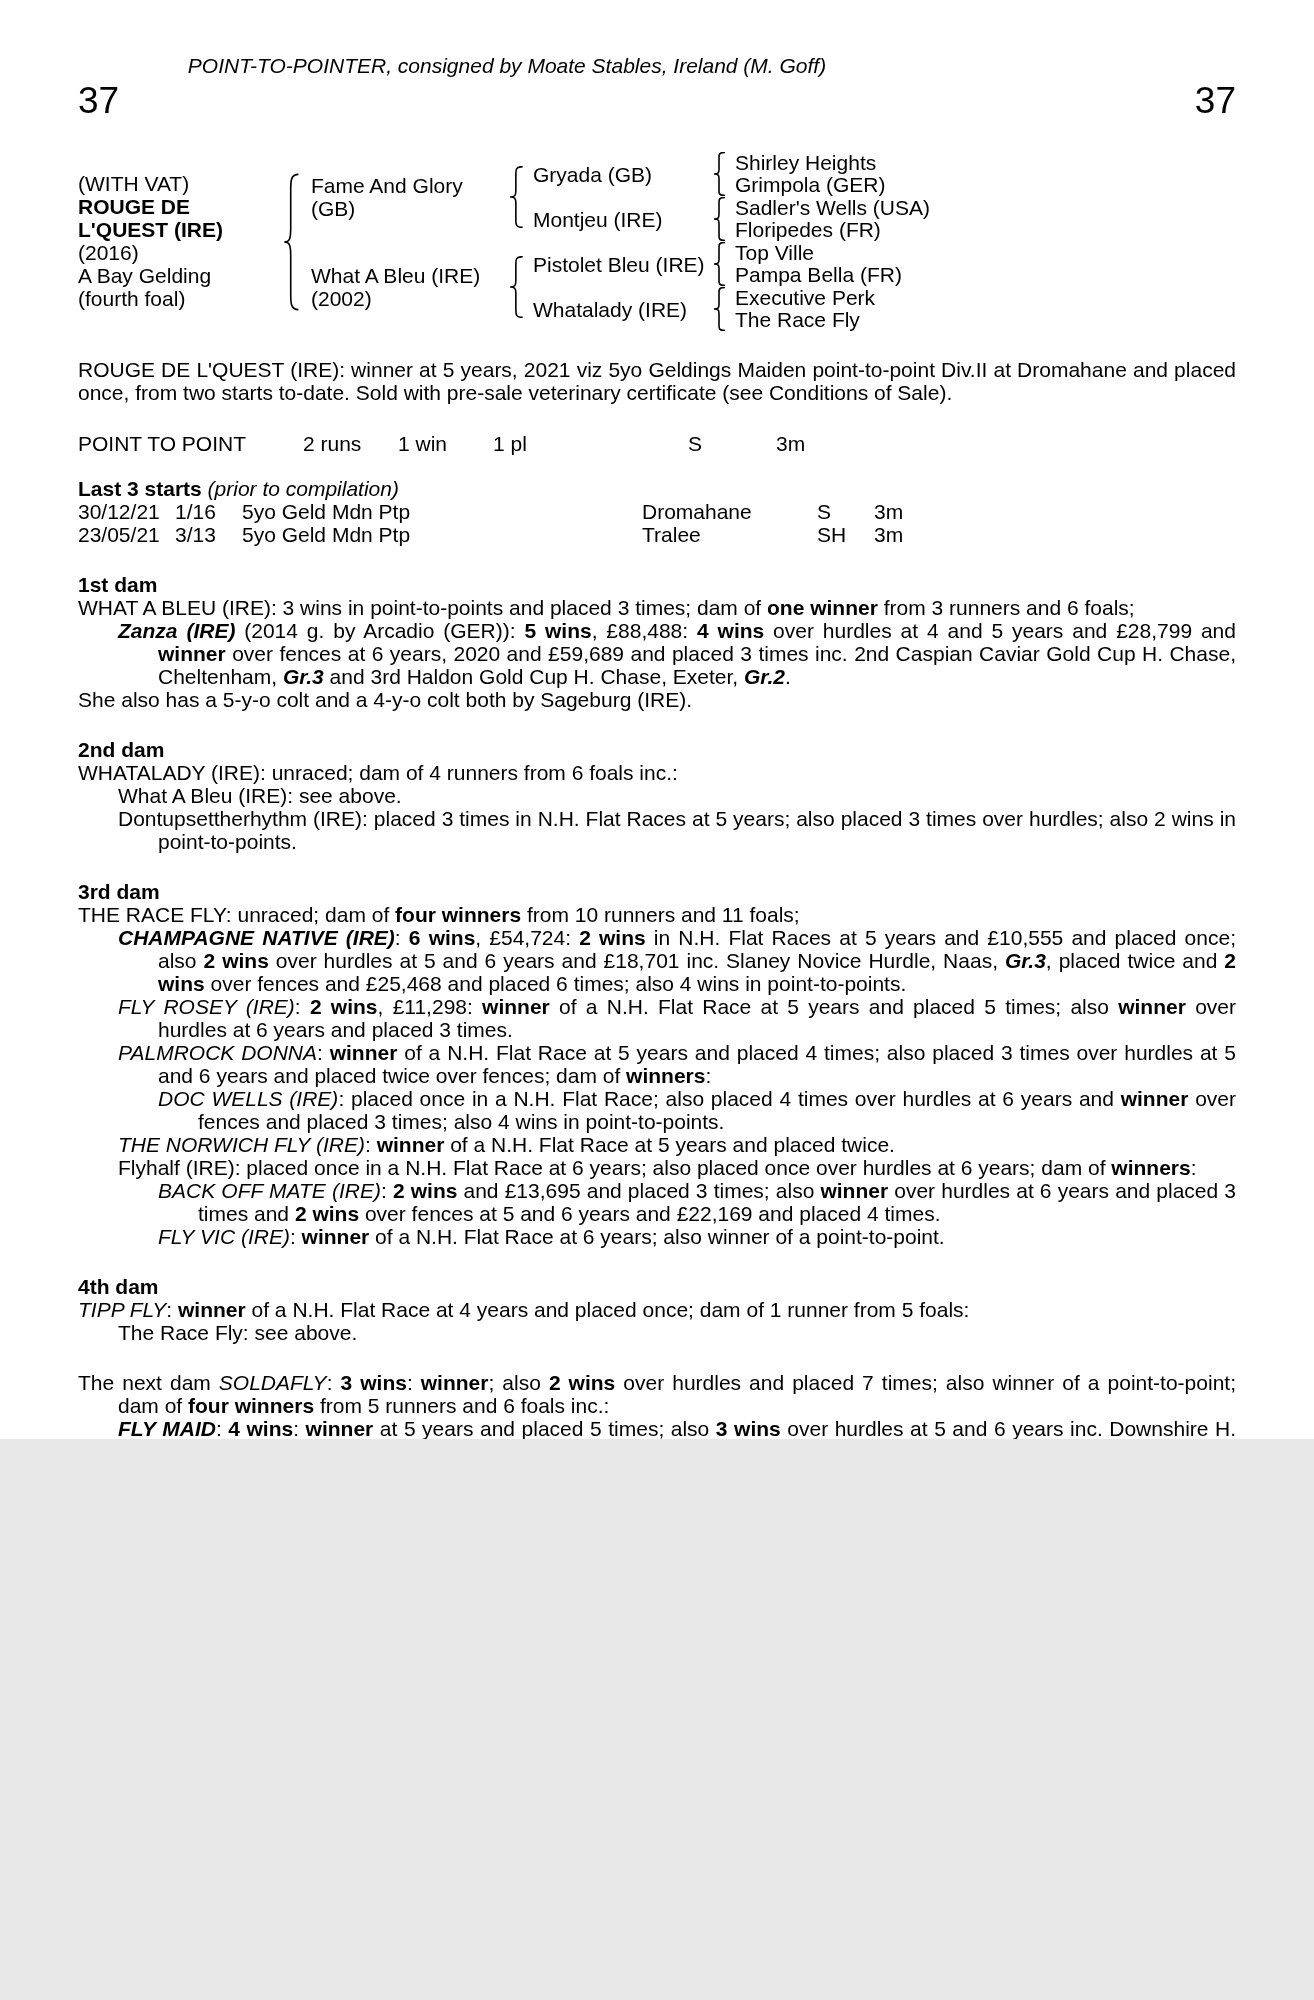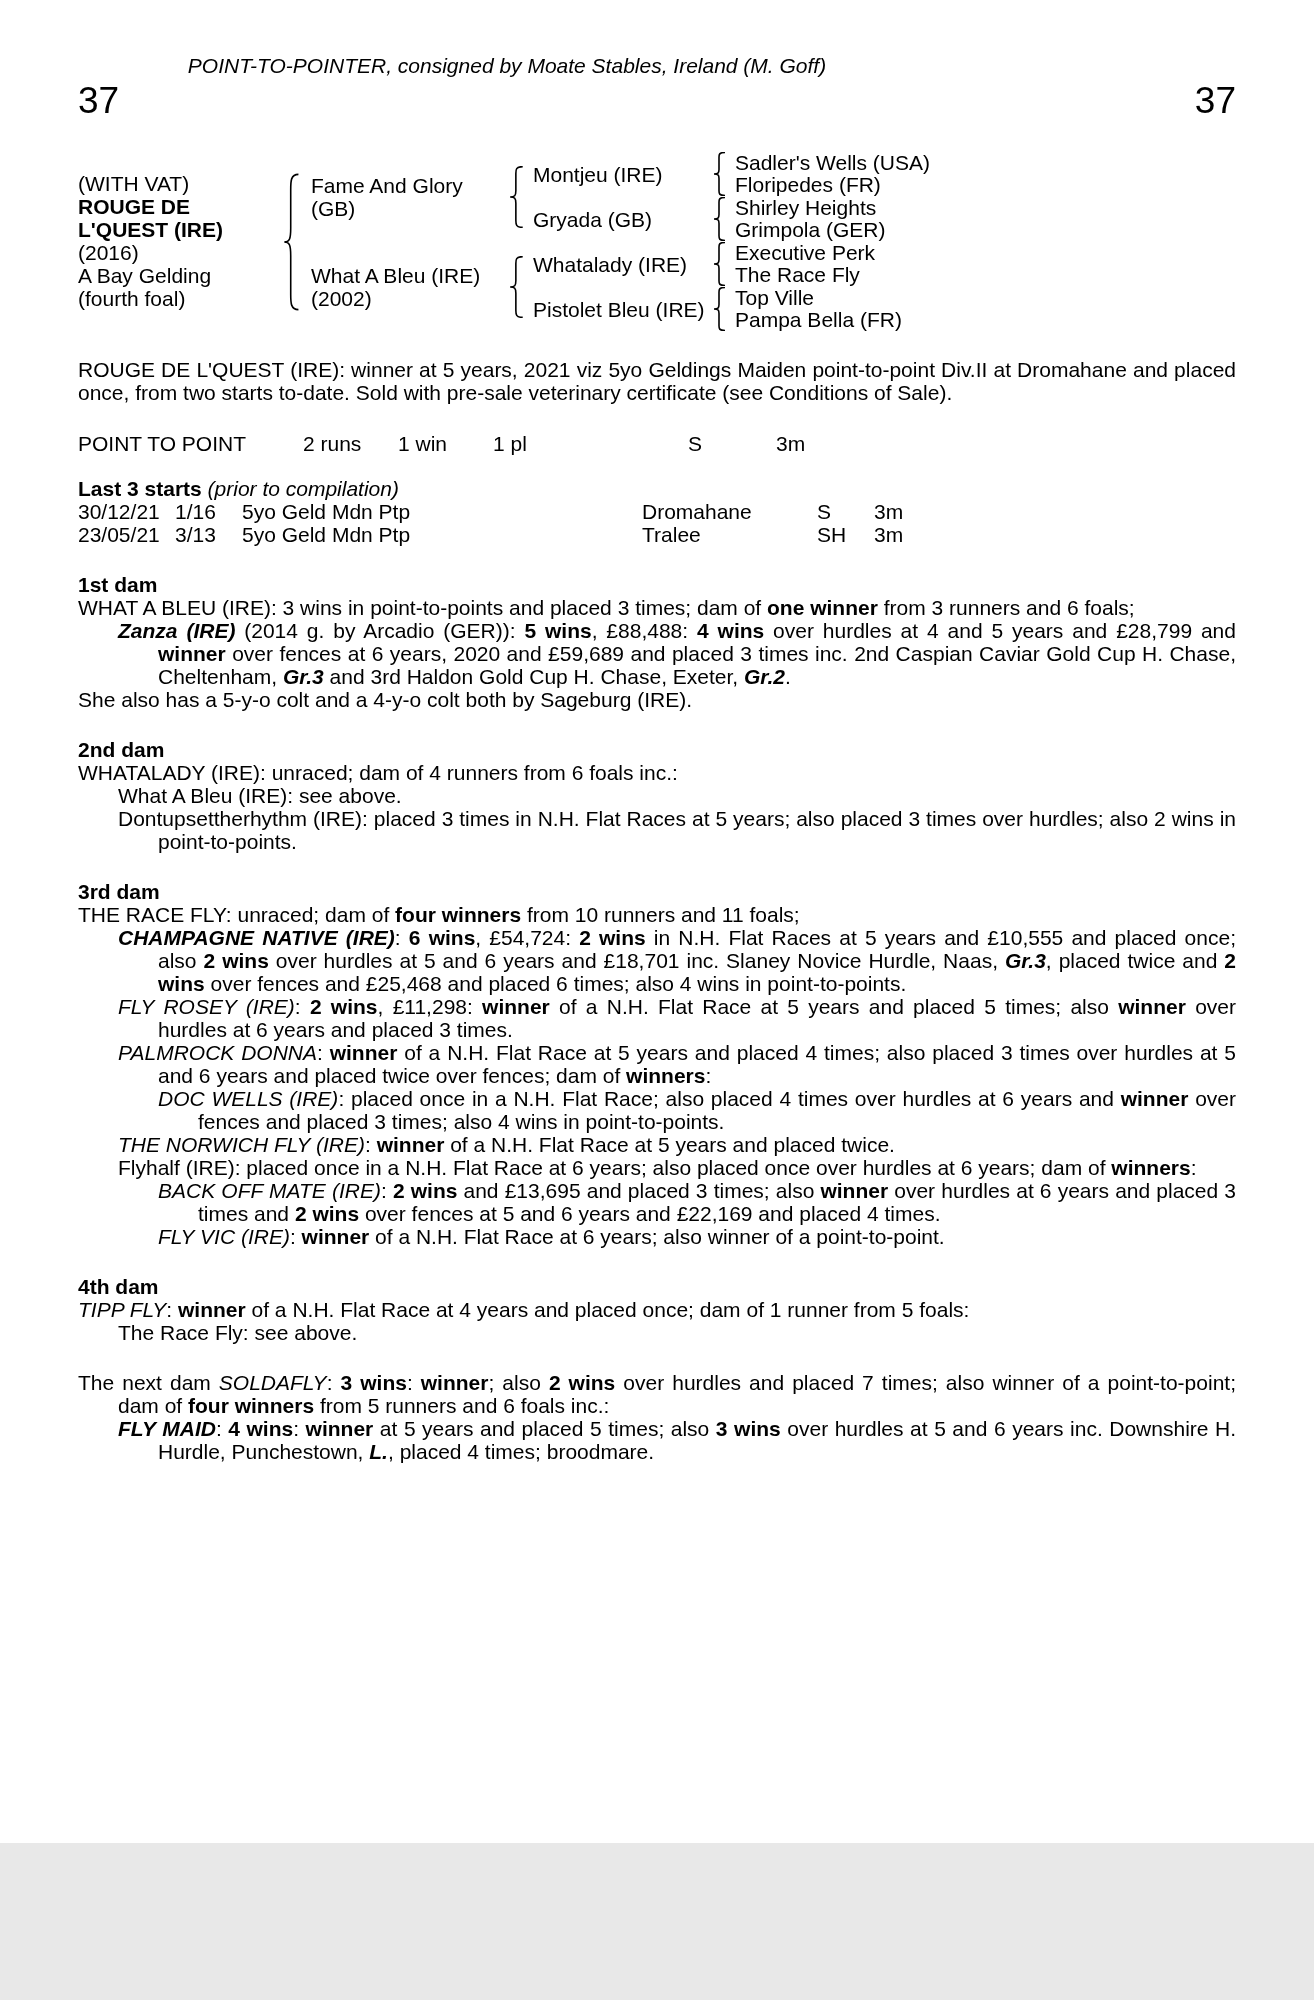--- a/index.html
+++ b/index.html
@@ -1,18 +1,18 @@
 <!DOCTYPE html>
 <html><head>
 <meta charset="utf-8">
 <style>
   * { box-sizing: border-box; }
   html, body { margin: 0; padding: 0; background: #e8e8e8; }
   .page {
-    width: 1314px; height: 1843px; margin: 0 auto;
+    width: 1314px; height: 1439px; margin: 0 auto;
     background: #ffffff; color: #000000;
     font-family: "Liberation Sans", "DejaVu Sans", sans-serif;
     font-size: 21px; line-height: 23px;
     padding: 54px 78px 16px 78px;
     overflow: hidden; position: relative;
   }
   .b { font-weight: bold; }
   .i { font-style: italic; }
 
   
@@ -79,69 +79,69 @@
 
     <div class="gen1col">
 
       <div class="gen1-row">
         <div class="gen1-name">Fame And Glory (GB)</div>
         <svg class="brace brace-med" viewBox="0 0 14 100" preserveAspectRatio="none">
             <path d="M 12 1 C 6 1 6 6 6 12 L 6 40 C 6 48 5 50 1 50 C 5 50 6 52 6 60 L 6 88 C 6 94 6 99 12 99" fill="none" stroke="#000" stroke-width="1.6" vector-effect="non-scaling-stroke"></path>
           </svg>
         <div class="gen2col">
           <div class="gen2-row">
+            <div class="gen2-name">Gryada (GB)</div>
+            <svg class="brace brace-small" viewBox="0 0 14 100" preserveAspectRatio="none">
+                <path d="M 12 1 C 6 1 6 6 6 12 L 6 40 C 6 48 5 50 1 50 C 5 50 6 52 6 60 L 6 88 C 6 94 6 99 12 99" fill="none" stroke="#000" stroke-width="1.6" vector-effect="non-scaling-stroke"></path>
+              </svg>
+            <div class="gen3col">
+              <div>Shirley Heights</div>
+              <div>Grimpola (GER)</div>
+            </div>
+          </div>
+          <div class="gen2-row">
             <div class="gen2-name">Montjeu (IRE)</div>
             <svg class="brace brace-small" viewBox="0 0 14 100" preserveAspectRatio="none">
                 <path d="M 12 1 C 6 1 6 6 6 12 L 6 40 C 6 48 5 50 1 50 C 5 50 6 52 6 60 L 6 88 C 6 94 6 99 12 99" fill="none" stroke="#000" stroke-width="1.6" vector-effect="non-scaling-stroke"></path>
               </svg>
             <div class="gen3col">
               <div>Sadler's Wells (USA)</div>
               <div>Floripedes (FR)</div>
-            </div>
-          </div>
-          <div class="gen2-row">
-            <div class="gen2-name">Gryada (GB)</div>
-            <svg class="brace brace-small" viewBox="0 0 14 100" preserveAspectRatio="none">
-                <path d="M 12 1 C 6 1 6 6 6 12 L 6 40 C 6 48 5 50 1 50 C 5 50 6 52 6 60 L 6 88 C 6 94 6 99 12 99" fill="none" stroke="#000" stroke-width="1.6" vector-effect="non-scaling-stroke"></path>
-              </svg>
-            <div class="gen3col">
-              <div>Shirley Heights</div>
-              <div>Grimpola (GER)</div>
             </div>
           </div>
         </div>
       </div>
 
       <div class="gen1-row">
         <div class="gen1-name">
           <div>What A Bleu (IRE)</div>
           <div>(2002)</div>
         </div>
         <svg class="brace brace-med" viewBox="0 0 14 100" preserveAspectRatio="none">
             <path d="M 12 1 C 6 1 6 6 6 12 L 6 40 C 6 48 5 50 1 50 C 5 50 6 52 6 60 L 6 88 C 6 94 6 99 12 99" fill="none" stroke="#000" stroke-width="1.6" vector-effect="non-scaling-stroke"></path>
           </svg>
         <div class="gen2col">
           <div class="gen2-row">
+            <div class="gen2-name">Pistolet Bleu (IRE)</div>
+            <svg class="brace brace-small" viewBox="0 0 14 100" preserveAspectRatio="none">
+                <path d="M 12 1 C 6 1 6 6 6 12 L 6 40 C 6 48 5 50 1 50 C 5 50 6 52 6 60 L 6 88 C 6 94 6 99 12 99" fill="none" stroke="#000" stroke-width="1.6" vector-effect="non-scaling-stroke"></path>
+              </svg>
+            <div class="gen3col">
+              <div>Top Ville</div>
+              <div>Pampa Bella (FR)</div>
+            </div>
+          </div>
+          <div class="gen2-row">
             <div class="gen2-name">Whatalady (IRE)</div>
             <svg class="brace brace-small" viewBox="0 0 14 100" preserveAspectRatio="none">
                 <path d="M 12 1 C 6 1 6 6 6 12 L 6 40 C 6 48 5 50 1 50 C 5 50 6 52 6 60 L 6 88 C 6 94 6 99 12 99" fill="none" stroke="#000" stroke-width="1.6" vector-effect="non-scaling-stroke"></path>
               </svg>
             <div class="gen3col">
               <div>Executive Perk</div>
               <div>The Race Fly</div>
-            </div>
-          </div>
-          <div class="gen2-row">
-            <div class="gen2-name">Pistolet Bleu (IRE)</div>
-            <svg class="brace brace-small" viewBox="0 0 14 100" preserveAspectRatio="none">
-                <path d="M 12 1 C 6 1 6 6 6 12 L 6 40 C 6 48 5 50 1 50 C 5 50 6 52 6 60 L 6 88 C 6 94 6 99 12 99" fill="none" stroke="#000" stroke-width="1.6" vector-effect="non-scaling-stroke"></path>
-              </svg>
-            <div class="gen3col">
-              <div>Top Ville</div>
-              <div>Pampa Bella (FR)</div>
             </div>
           </div>
         </div>
       </div>
 
     </div>
   </div>
 
   <p class="para flush intro"><span>ROUGE DE L'QUEST (IRE): winner at 5 years, 2021 viz 5yo Geldings Maiden point-to-point Div.II at Dromahane and placed once, from two starts to-date. Sold with pre-sale veterinary certificate (see Conditions of Sale).</span></p>
 

